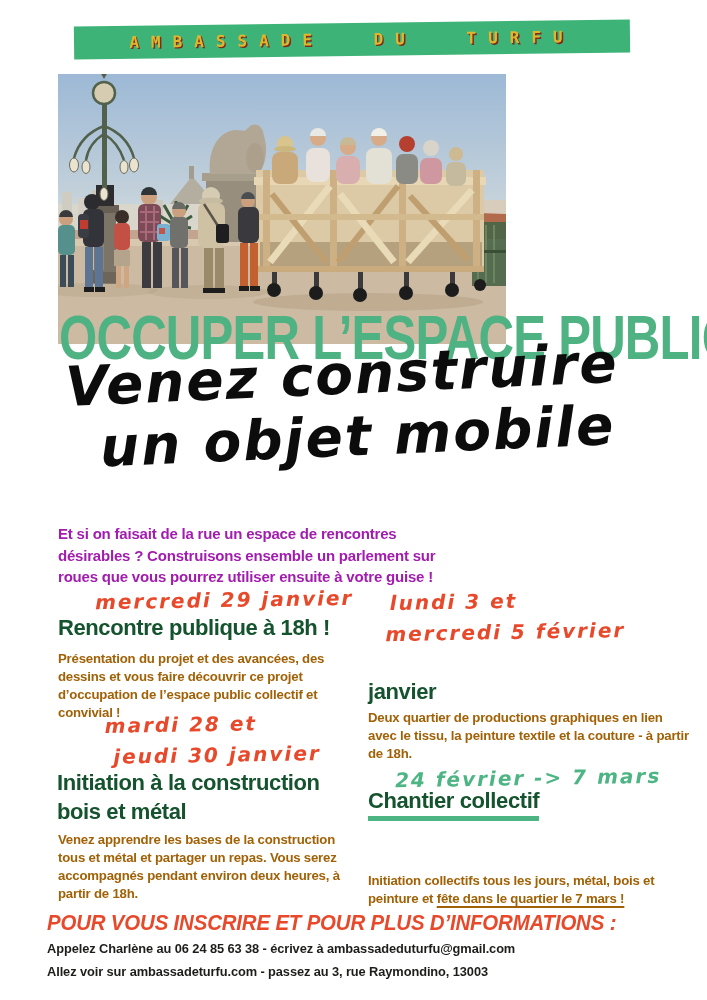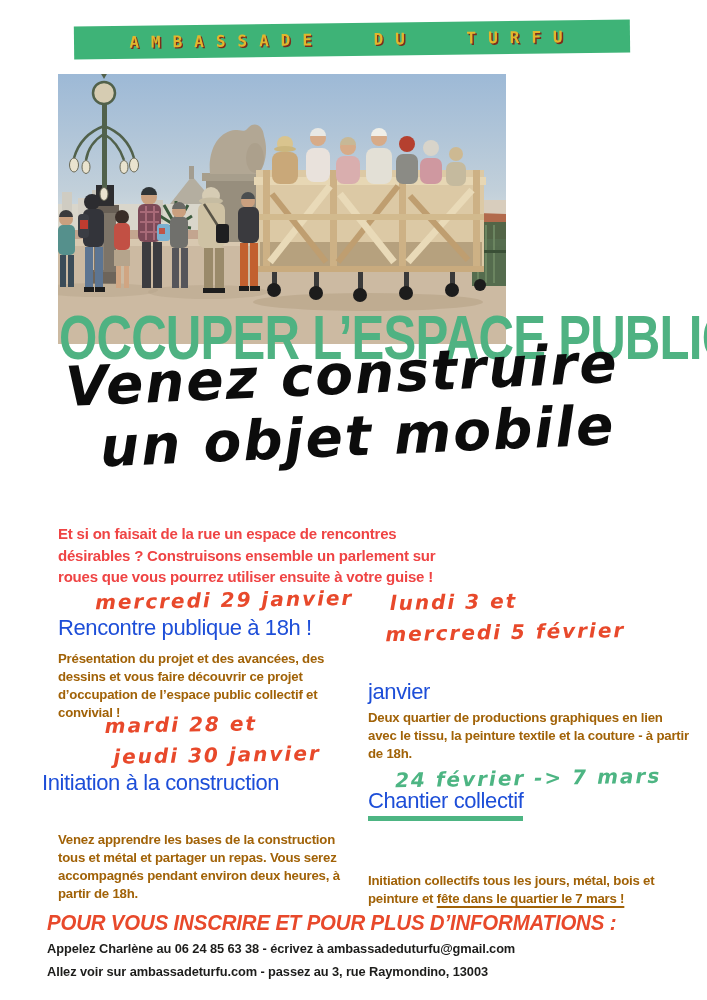--- a/index.html
+++ b/index.html
@@ -28,32 +28,32 @@
   }
   .headline2{
     position:absolute;left:64px;top:356px;transform:rotate(-2.5deg);transform-origin:left top;
     font-family:"DejaVu Sans", sans-serif;font-style:italic;font-weight:bold;
     font-size:55px;line-height:62px;color:#0c0c0c;letter-spacing:2px;white-space:nowrap;
   }
   .headline2 .l2{padding-left:32px;display:block;}
   
   .intro{
     position:absolute;left:58px;top:508px;width:382px;
-    font-size:15px;line-height:21.5px;font-weight:600;letter-spacing:-0.2px;color:#ef4444;
+    font-size:15px;line-height:21.5px;font-weight:600;letter-spacing:-0.2px;color:#a21caf;
   }
   
   .date{
     position:absolute;font-family:"DejaVu Sans", sans-serif;font-weight:bold;font-style:italic;
     font-size:20px;line-height:31px;letter-spacing:2px;color:var(--accent_orange);
     transform:rotate(-1deg);white-space:nowrap;
   }
   .date.green{color:var(--date_green);}
   .ev-title{
-    position:absolute;font-size:22px;line-height:29px;font-weight:400;
-    letter-spacing:-0.4px;color:#1d4ed8;white-space:nowrap;
+    position:absolute;font-size:22px;line-height:29px;font-weight:700;
+    letter-spacing:-0.4px;color:#14532d;white-space:nowrap;
   }
   .ev-title .uline{
     display:inline-block;border-bottom:5px solid var(--date_green);
     padding-bottom:0px;margin-bottom:2px;line-height:31px;
   }
   .ev-desc{
     position:absolute;font-size:13.2px;line-height:18px;font-weight:600;
     letter-spacing:-0.2px;color:#a16207;
   }
   .ev-desc .u{
@@ -272,22 +272,23 @@
 <p class="intro">Et si on faisait de la rue un espace de rencontres désirables ? Construisons ensemble un parlement sur roues que vous pourrez utiliser ensuite à votre guise !</p>
 
 <div class="date" style="left:95px;top:585px;">mercredi 29 janvier</div>
 <div class="ev-title" style="left:58px;top:613px;">Rencontre publique à 18h !</div>
 <div class="ev-desc" style="left:58px;top:650px;width:302px;">Présentation du projet et des avancées, des dessins et vous faire découvrir ce projet d’occupation de l’espace public collectif et convivial !</div>
 
 <div class="date" style="left:105px;top:709px;">
   <span>mardi 28 et</span><br>
   <span style="padding-left:8px;">jeudi 30 janvier</span>
 </div>
-<div class="ev-title" style="left:42px;top:768px;">
+<div class="ev-title" style="left:57px;top:768px;">
   <span>Initiation à la construction</span><br>
+  <span>bois et métal</span>
 </div>
 <div class="ev-desc" style="left:58px;top:831px;width:306px;">Venez apprendre les bases de la construction tous et métal et partager un repas. Vous serez accompagnés pendant environ deux heures, à partir de 18h.</div>
 
 <div class="date" style="left:390px;top:586px;">
   <span>lundi 3 et</span><br>
   <span style="margin-left:-5px;">mercredi 5 février</span>
 </div>
 <div class="ev-title" style="left:368px;top:648px;">
   <br>
   <span>janvier</span>

